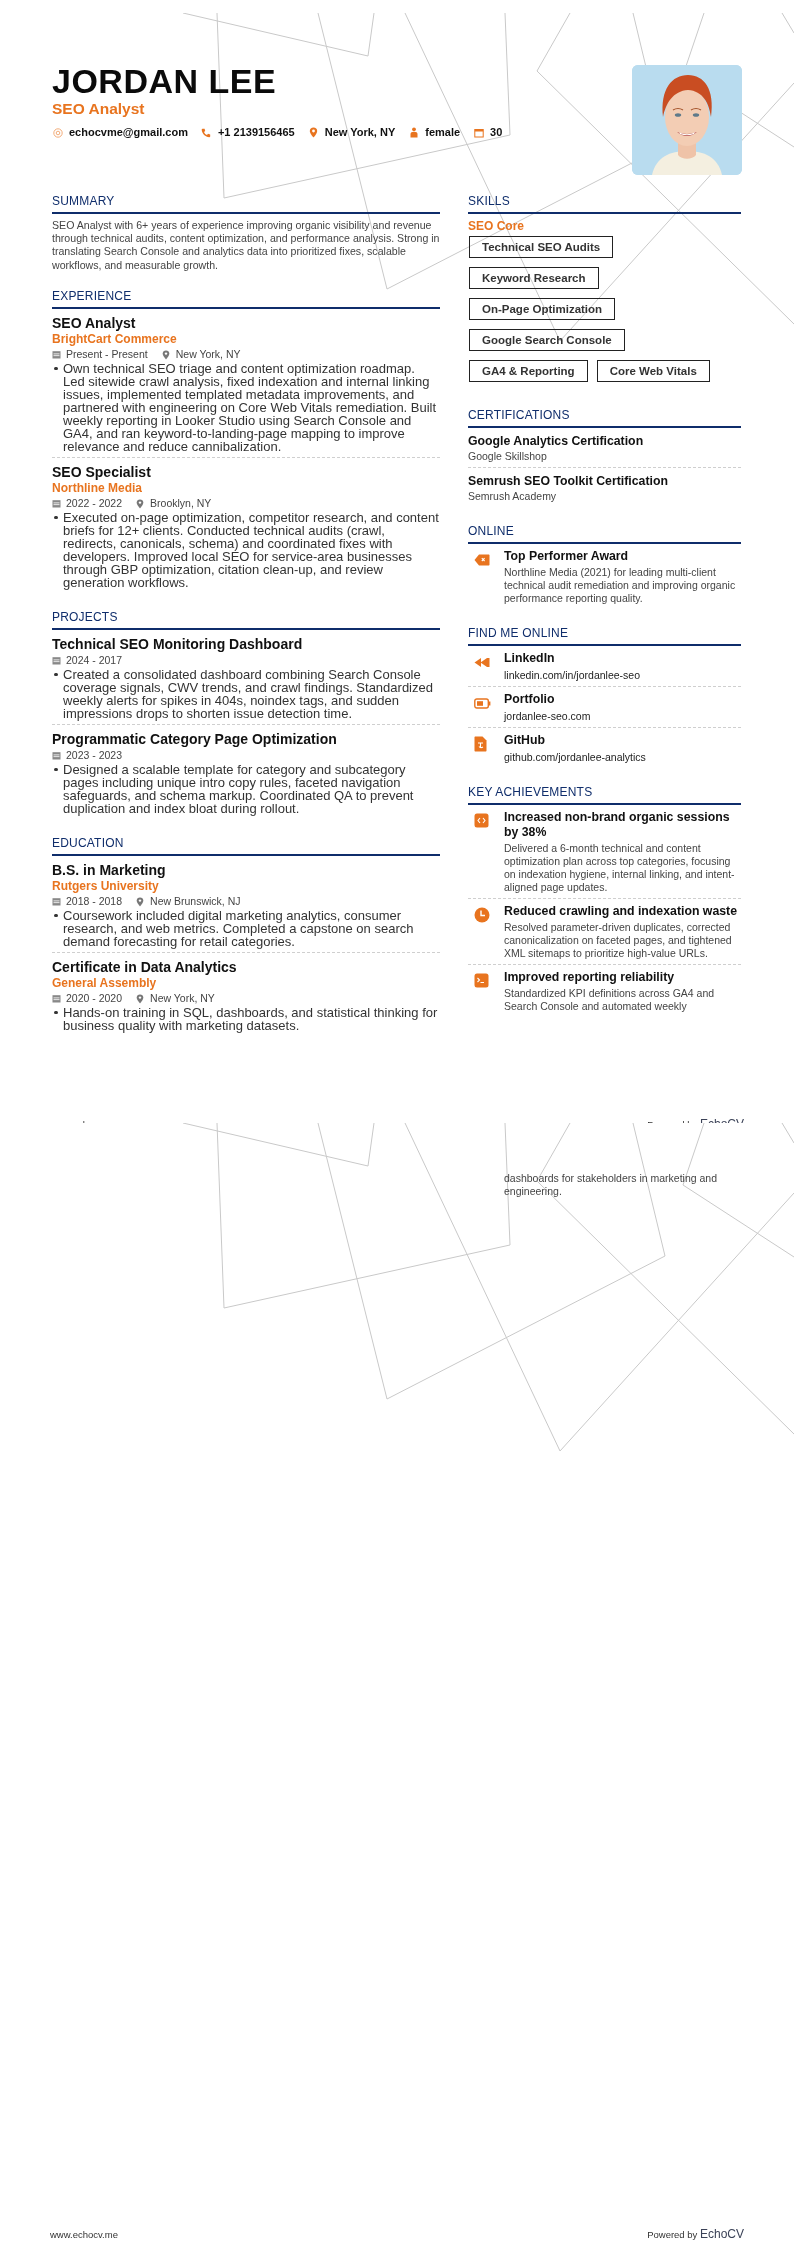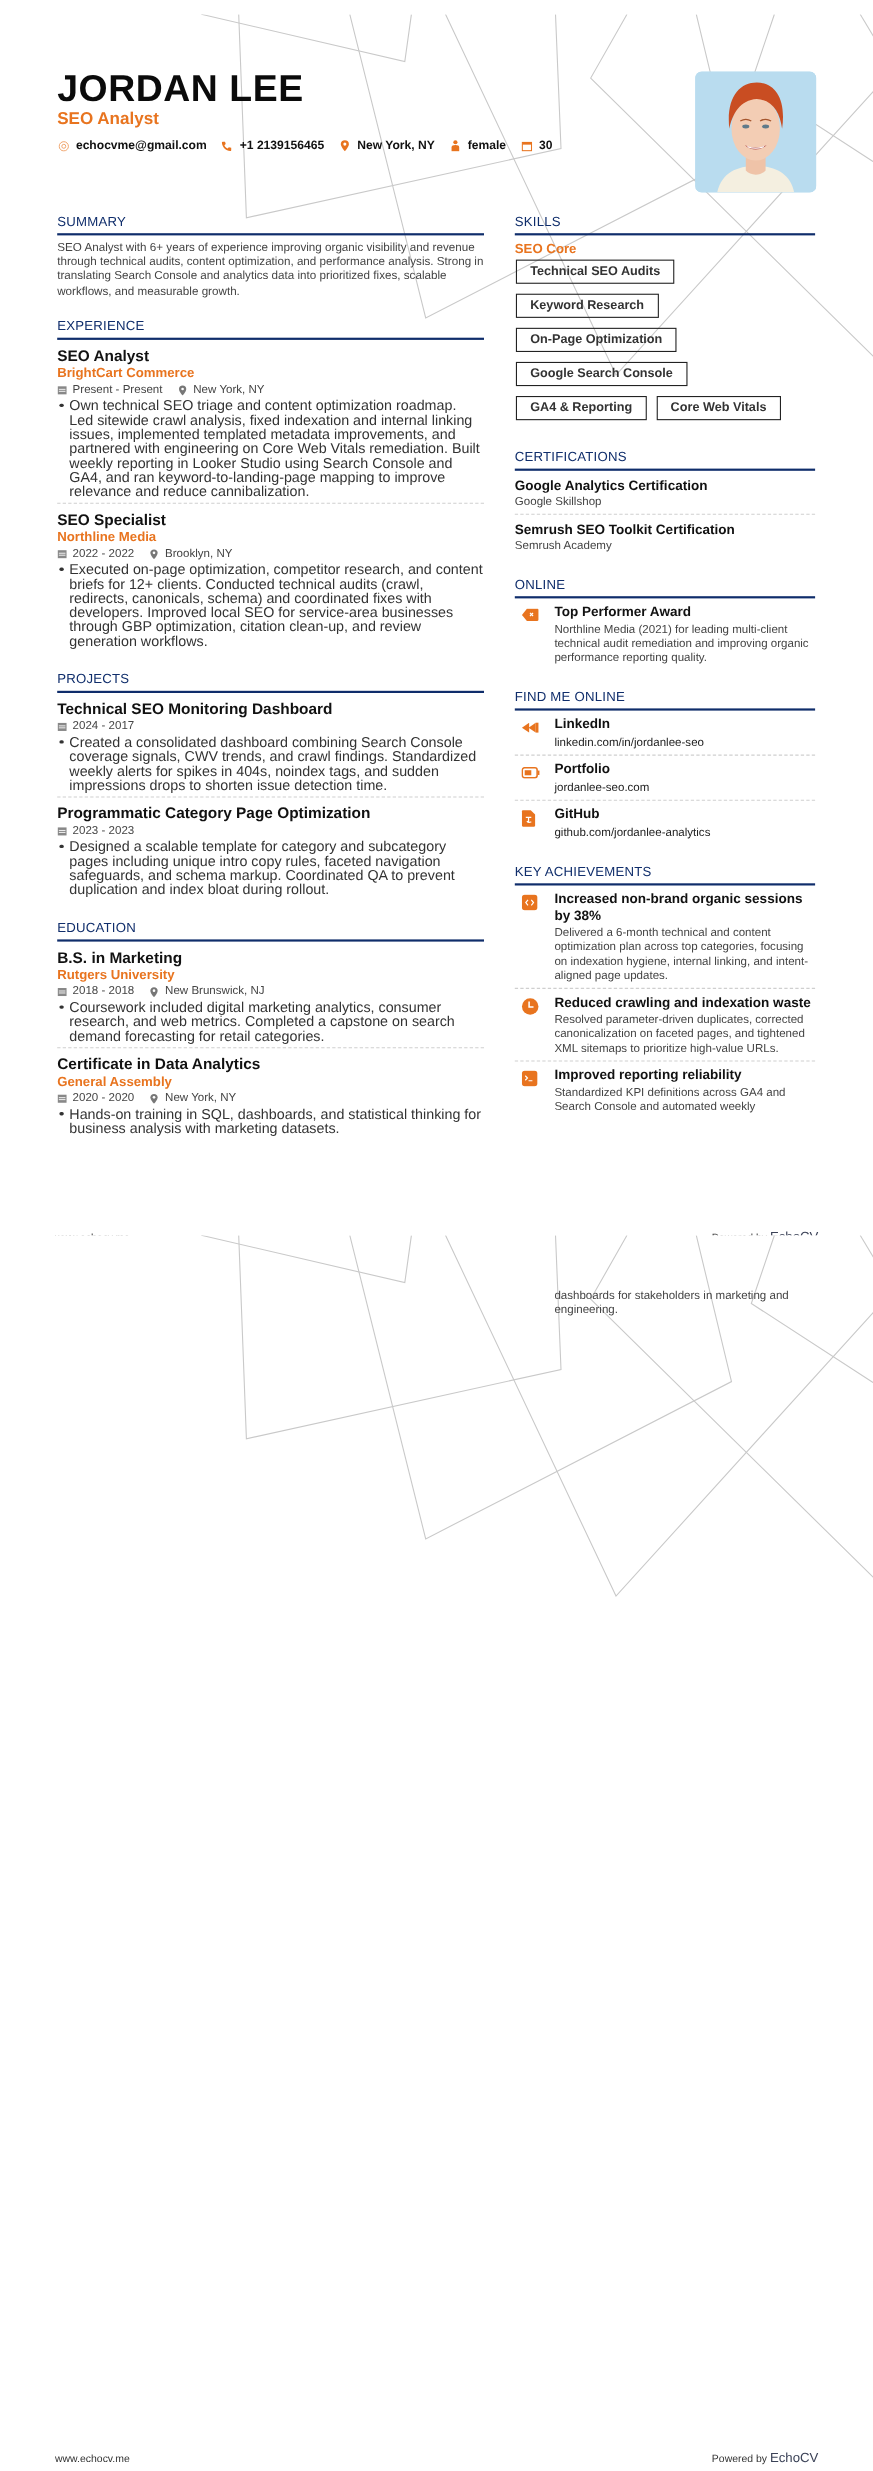--- a/index.html
+++ b/index.html
@@ -293,21 +293,21 @@
               <span class="mi">
                 <svg width="8" height="10" viewBox="0 0 8 10">
                   <path d="M4 0.5 C2 0.5 0.7 1.8 0.7 3.6 C0.7 6 4 9.5 4 9.5 C4 9.5 7.3 6 7.3 3.6 C7.3 1.8 6 0.5 4 0.5 Z" fill="#777"></path>
                   <circle cx="4" cy="3.6" r="1.2" fill="#fff"></circle>
                 </svg>
               </span>
               <span>New York, NY</span>
             </span>
         </div>
         <ul class="bullets">
-          <li>Hands-on training in SQL, dashboards, and statistical thinking for business analysis with marketing datasets.</li>
+          <li>Hands-on training in SQL, dashboards, and statistical thinking for business quality with marketing datasets.</li>
         </ul>
       </div>
     </div>
   </div>
 
   <div class="col-right">
     <div class="section">
       <div class="sec-title">SKILLS</div>
       <div class="skill-group">SEO Core</div>
       <div class="skills">

